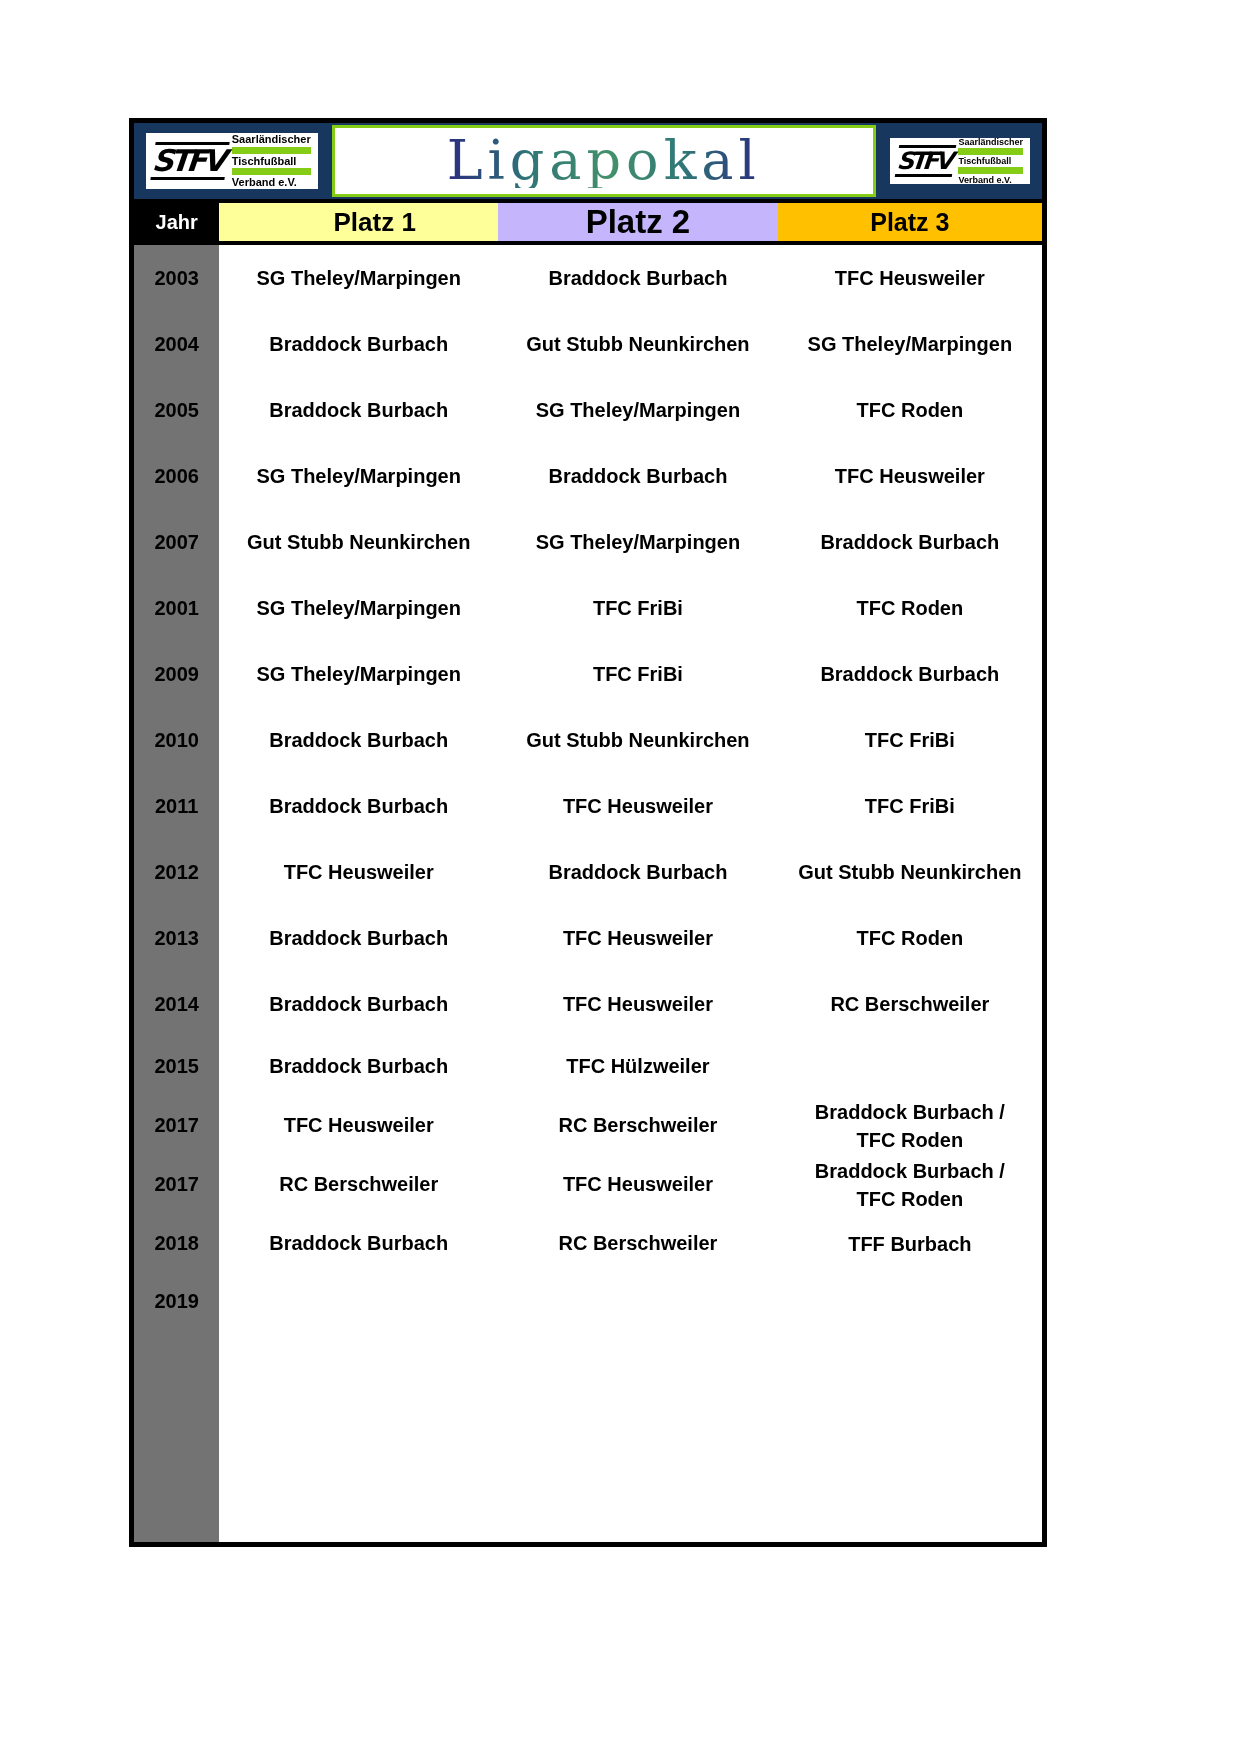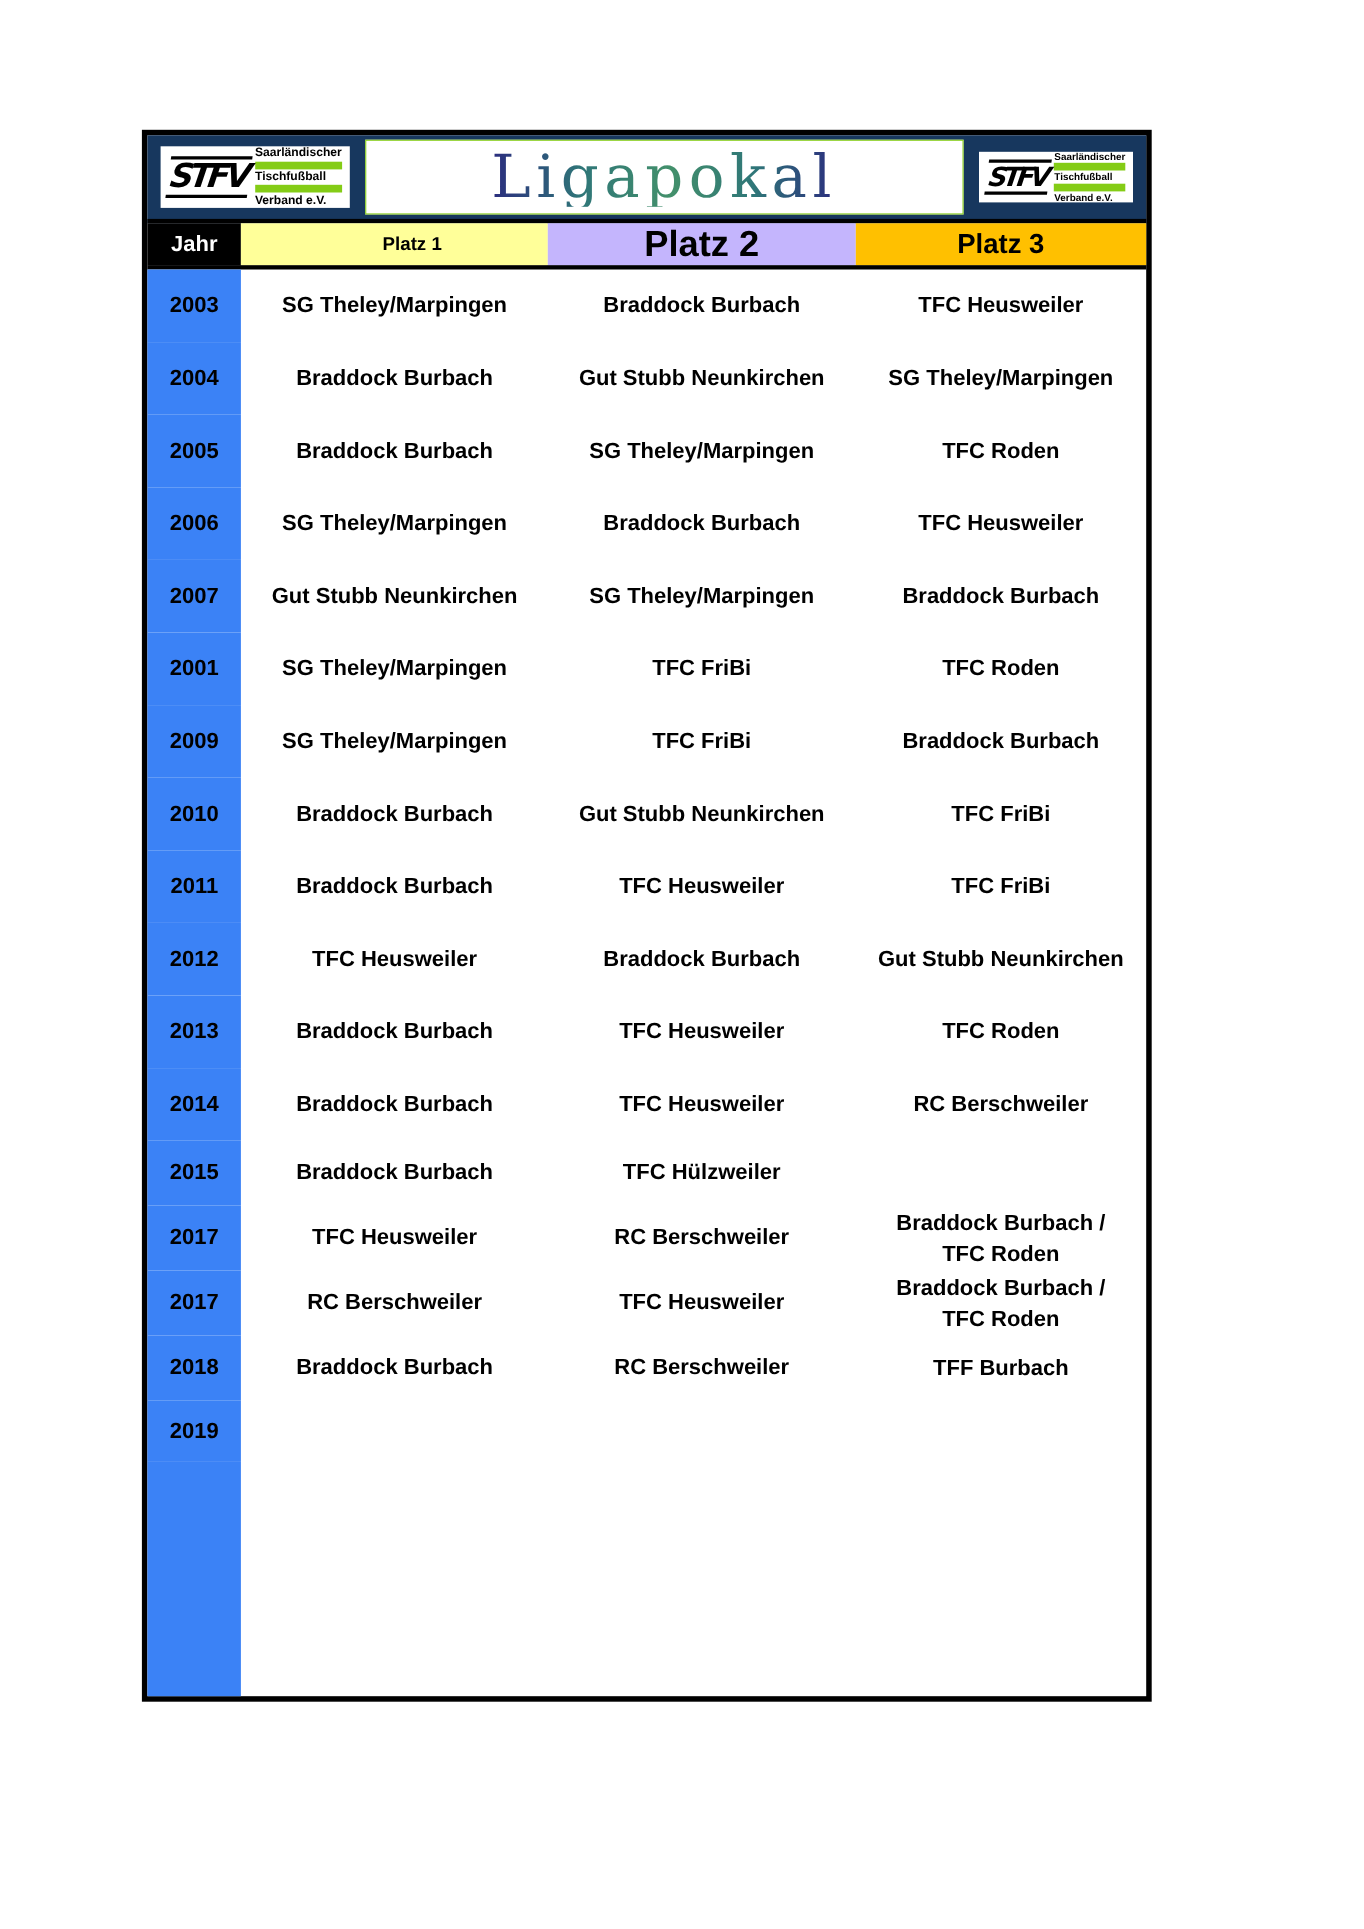--- a/index.html
+++ b/index.html
@@ -30,21 +30,21 @@
     border-top:3px solid #000; border-bottom:3px solid #000; padding:1px 2px;
   }
   .logo-left  .logo-mark { font-size:30px; }
   .logo-right .logo-mark { font-size:24px; }
   .logo-lines { display:flex; flex-direction:column; color:#000; font-weight:bold; }
   .logo-left  .logo-lines { font-size:11px;  line-height:1.35; }
   .logo-right .logo-lines { font-size:9px;   line-height:1.35; }
   .logo-lines span:nth-child(-n+2){ border-bottom:7px solid #84cc16; }
   .title-box {
     flex:1; height:66px; margin:0 14px; background:#fff;
-    border:1px solid #84cc16; display:flex; align-items:center; justify-content:center;
+    border:3px solid #84cc16; display:flex; align-items:center; justify-content:center;
   }
   .title-text {
     font-family:"DejaVu Serif", serif; font-size:54px; line-height:1;
     letter-spacing:5px; color:#2F6E78;
   }
   @supports ((-webkit-background-clip:text) or (background-clip:text)) {
     .title-text {
       background:linear-gradient(90deg,#2B2D7E 0%,#2F7678 26%,#43906B 52%,#2F7678 76%,#2B2D7E 100%);
       -webkit-background-clip:text; background-clip:text; color:transparent;
     }
@@ -52,31 +52,31 @@
   
   .col-header {
     flex:0 0 38px; display:grid; grid-template-columns:9.4% 30.7% 30.8% 29.1%;
     border-bottom:4px solid #000000;
   }
   .col-header > div {
     display:flex; align-items:center; justify-content:center;
     font-weight:bold; color:#000;
   }
   .ch-jahr { background:#000; color:#fff !important; font-size:20px; }
-  .ch-p1   { background:#FFFF99; font-size:17px;padding-left:32px; }
+  .ch-p1   { background:#FFFF99; font-size:26px;padding-left:32px; }
   .ch-p2   { background:#c4b5fd; font-size:33px; }
   .ch-p3   { background:#FFC000; font-size:25px; }
   
   .tbody { flex:1; display:flex; flex-direction:column; }
   .row { display:grid; grid-template-columns:9.4% 30.7% 30.8% 29.1%; flex:0 0 auto; }
   .row > div {
     display:flex; align-items:center; justify-content:center; text-align:center;
     font-weight:bold; font-size:20px; color:#000;
   }
-  .cell-year { background:#3b82f6; }
+  .cell-year { background:#737373; }
   .cell-p3   { white-space:pre-line; line-height:1.4; }
   .h66 { height:66px; } .h59 { height:59px; } .h56 { height:56px; }
   .filler { flex:1 1 auto; }
 </style>
 </head>
 <body>
 
 <div class="ligapokal-table">
 
   <div class="title-band">

